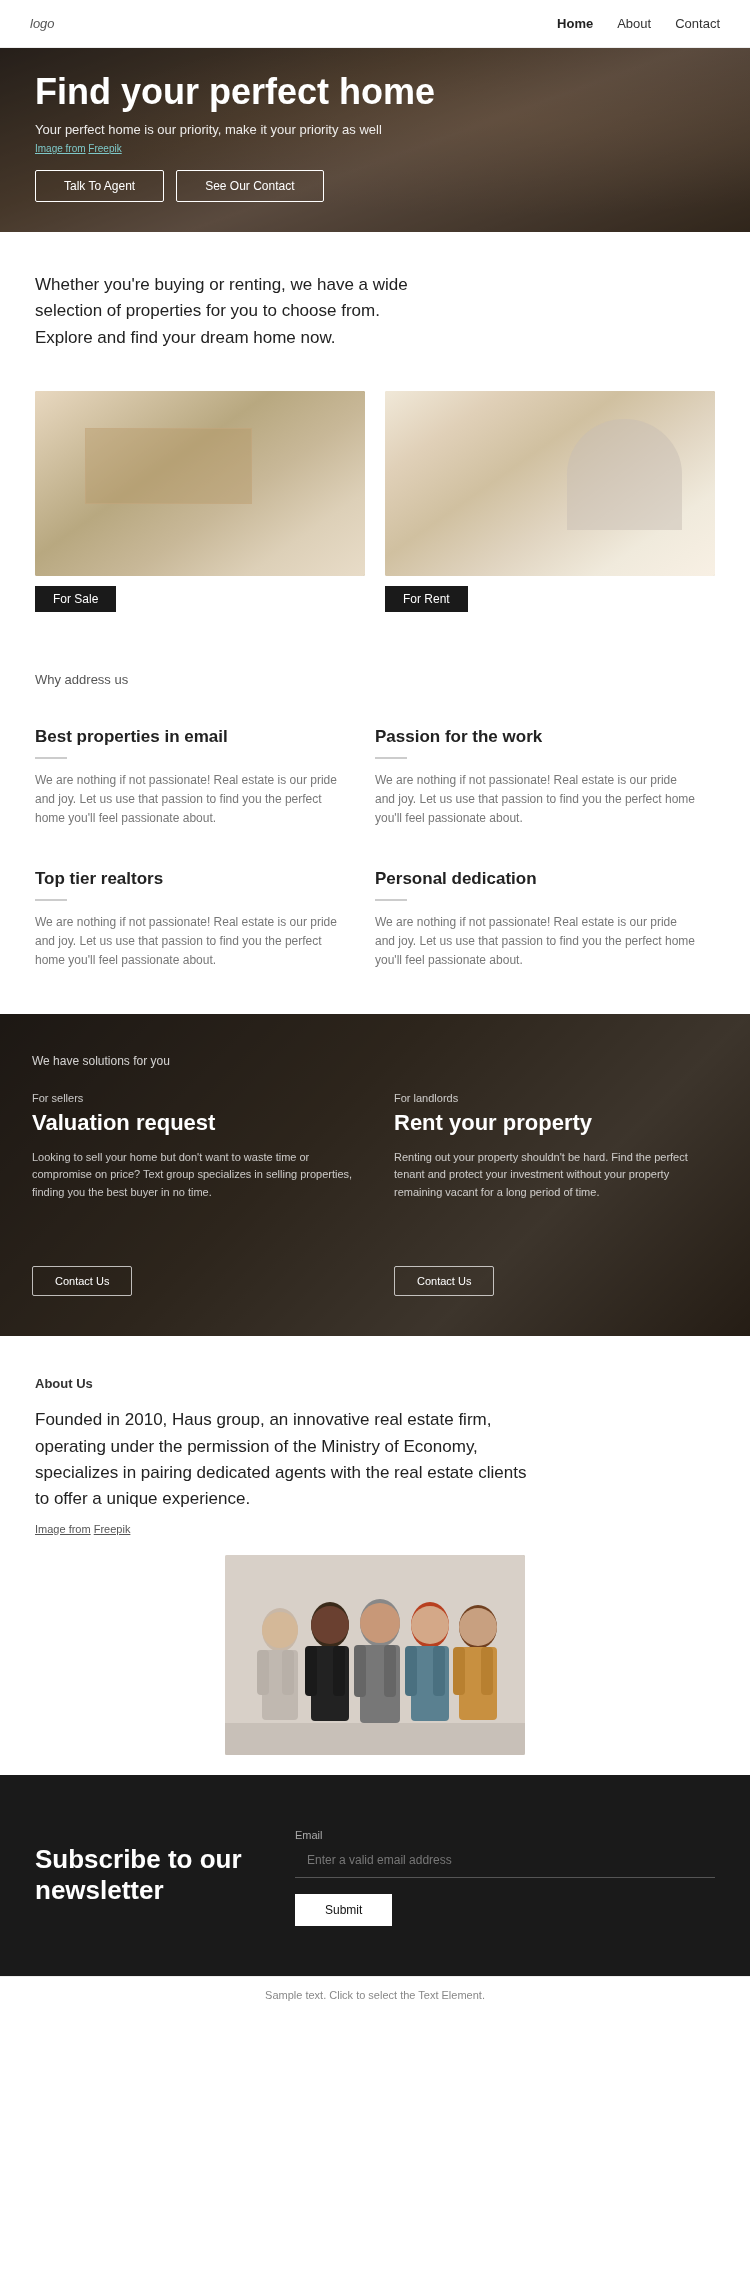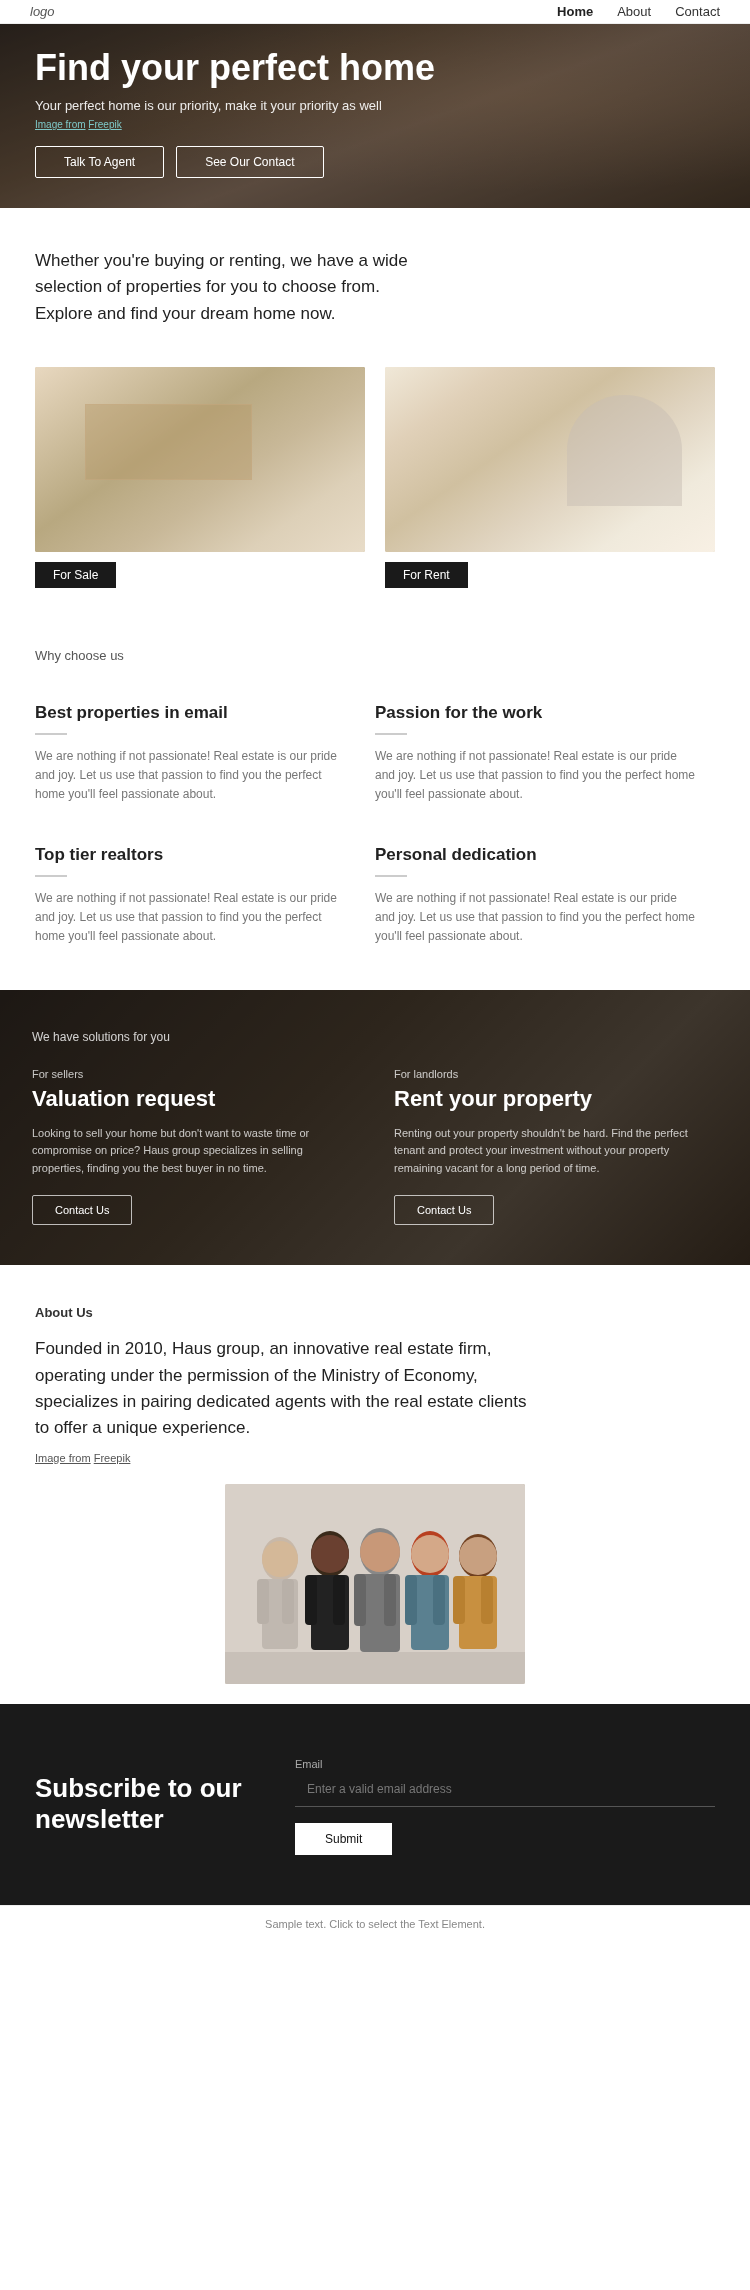--- a/index.html
+++ b/index.html
@@ -1,21 +1,21 @@
 <!DOCTYPE html>
 <html><head>
   <meta charset="utf-8">
   <style>
     * { box-sizing: border-box; margin: 0; padding: 0; }
     body { font-family: 'Segoe UI', Arial, sans-serif; background: #fff; color: #222; width: 750px; }
 
     
     nav {
       display: flex; align-items: center; justify-content: space-between;
-      padding: 4px 30px; background: #fff; border-bottom: 1px solid #eee;
+      padding: 16px 30px; background: #fff; border-bottom: 1px solid #eee;
     }
     .nav-logo { font-size: 13px; color: #555; font-style: italic; }
     .nav-links { display: flex; gap: 24px; }
     .nav-links a { font-size: 13px; color: #333; text-decoration: none; }
     .nav-links a.active { color: #222; font-weight: 600; }
 
     
     .hero {
       position: relative; width: 100%; height: 184px;
       background: linear-gradient(135deg, #4a3f35 0%, #6b5a4e 40%, #8a7060 70%, #5a4a3a 100%);
@@ -81,21 +81,21 @@
     .dark-overlay { position: absolute; inset: 0; background: rgba(0,0,0,0.5); }
     .dark-content { position: relative; z-index: 2; }
     .dark-eyebrow { font-size: 12px; color: rgba(255,255,255,0.8); margin-bottom: 24px; }
     .dark-cols { display: flex; gap: 38px; }
     .dark-col { flex: 1; }
     .dark-col-eyebrow { font-size: 11px; color: rgba(255,255,255,0.75); margin-bottom: 6px; }
     .dark-col-title { font-size: 22px; font-weight: 700; color: #fff; margin-bottom: 12px; line-height: 1.2; }
     .dark-col-text { font-size: 11px; color: rgba(255,255,255,0.75); line-height: 1.6; margin-bottom: 18px; }
     .btn-contact-dark {
       padding: 8px 22px; border: 1.5px solid rgba(255,255,255,0.7); background: transparent;
-      color: #fff; font-size: 11px; cursor: pointer; border-radius: 2px;
+      color: #fff; font-size: 11px; cursor: pointer; border-radius: 2px; margin-top: 47px;
     }
 
     
     .about-section { padding: 40px 35px 20px; }
     .about-eyebrow { font-size: 13px; color: #333; font-weight: 600; margin-bottom: 16px; }
     .about-text { font-size: 17px; font-weight: 400; color: #222; line-height: 1.55; max-width: 500px; margin-bottom: 10px; }
     .about-credit { font-size: 11px; color: #888; margin-bottom: 20px; }
     .about-credit span { color: #555; text-decoration: underline; }
     .about-img-wrapper { display: flex; justify-content: center; }
     .about-img {
@@ -190,21 +190,21 @@
   </div>
   <div class="property-card">
     <div class="property-img property-img-rent">
       <div class="room-rent"></div>
     </div>
     <button class="property-label">For Rent</button>
   </div>
 </div>
 
 <section class="why-section">
-  <p class="section-eyebrow">Why choose us</p>
+  <p class="section-eyebrow">Why address us</p>
   <div class="why-grid">
     <div class="why-item">
       <div class="why-title">Best properties in email</div>
       <div class="why-divider"></div>
       <div class="why-text">We are nothing if not passionate! Real estate is our pride and joy. Let us use that passion to find you the perfect home you'll feel passionate about.</div>
     </div>
     <div class="why-item">
       <div class="why-title">Passion for the work</div>
       <div class="why-divider"></div>
       <div class="why-text">We are nothing if not passionate! Real estate is our pride and joy. Let us use that passion to find you the perfect home you'll feel passionate about.</div>
@@ -223,21 +223,21 @@
 </section>
 
 <section class="dark-section">
   <div class="dark-overlay"></div>
   <div class="dark-content">
     <p class="dark-eyebrow">We have solutions for you</p>
     <div class="dark-cols">
       <div class="dark-col">
         <div class="dark-col-eyebrow">For sellers</div>
         <div class="dark-col-title">Valuation request</div>
-        <div class="dark-col-text">Looking to sell your home but don't want to waste time or compromise on price? Haus group specializes in selling properties, finding you the best buyer in no time.</div>
+        <div class="dark-col-text">Looking to sell your home but don't want to waste time or compromise on price? Text group specializes in selling properties, finding you the best buyer in no time.</div>
         <button class="btn-contact-dark">Contact Us</button>
       </div>
       <div class="dark-col">
         <div class="dark-col-eyebrow">For landlords</div>
         <div class="dark-col-title">Rent your property</div>
         <div class="dark-col-text">Renting out your property shouldn't be hard. Find the perfect tenant and protect your investment without your property remaining vacant for a long period of time.</div>
         <button class="btn-contact-dark">Contact Us</button>
       </div>
     </div>
   </div>

